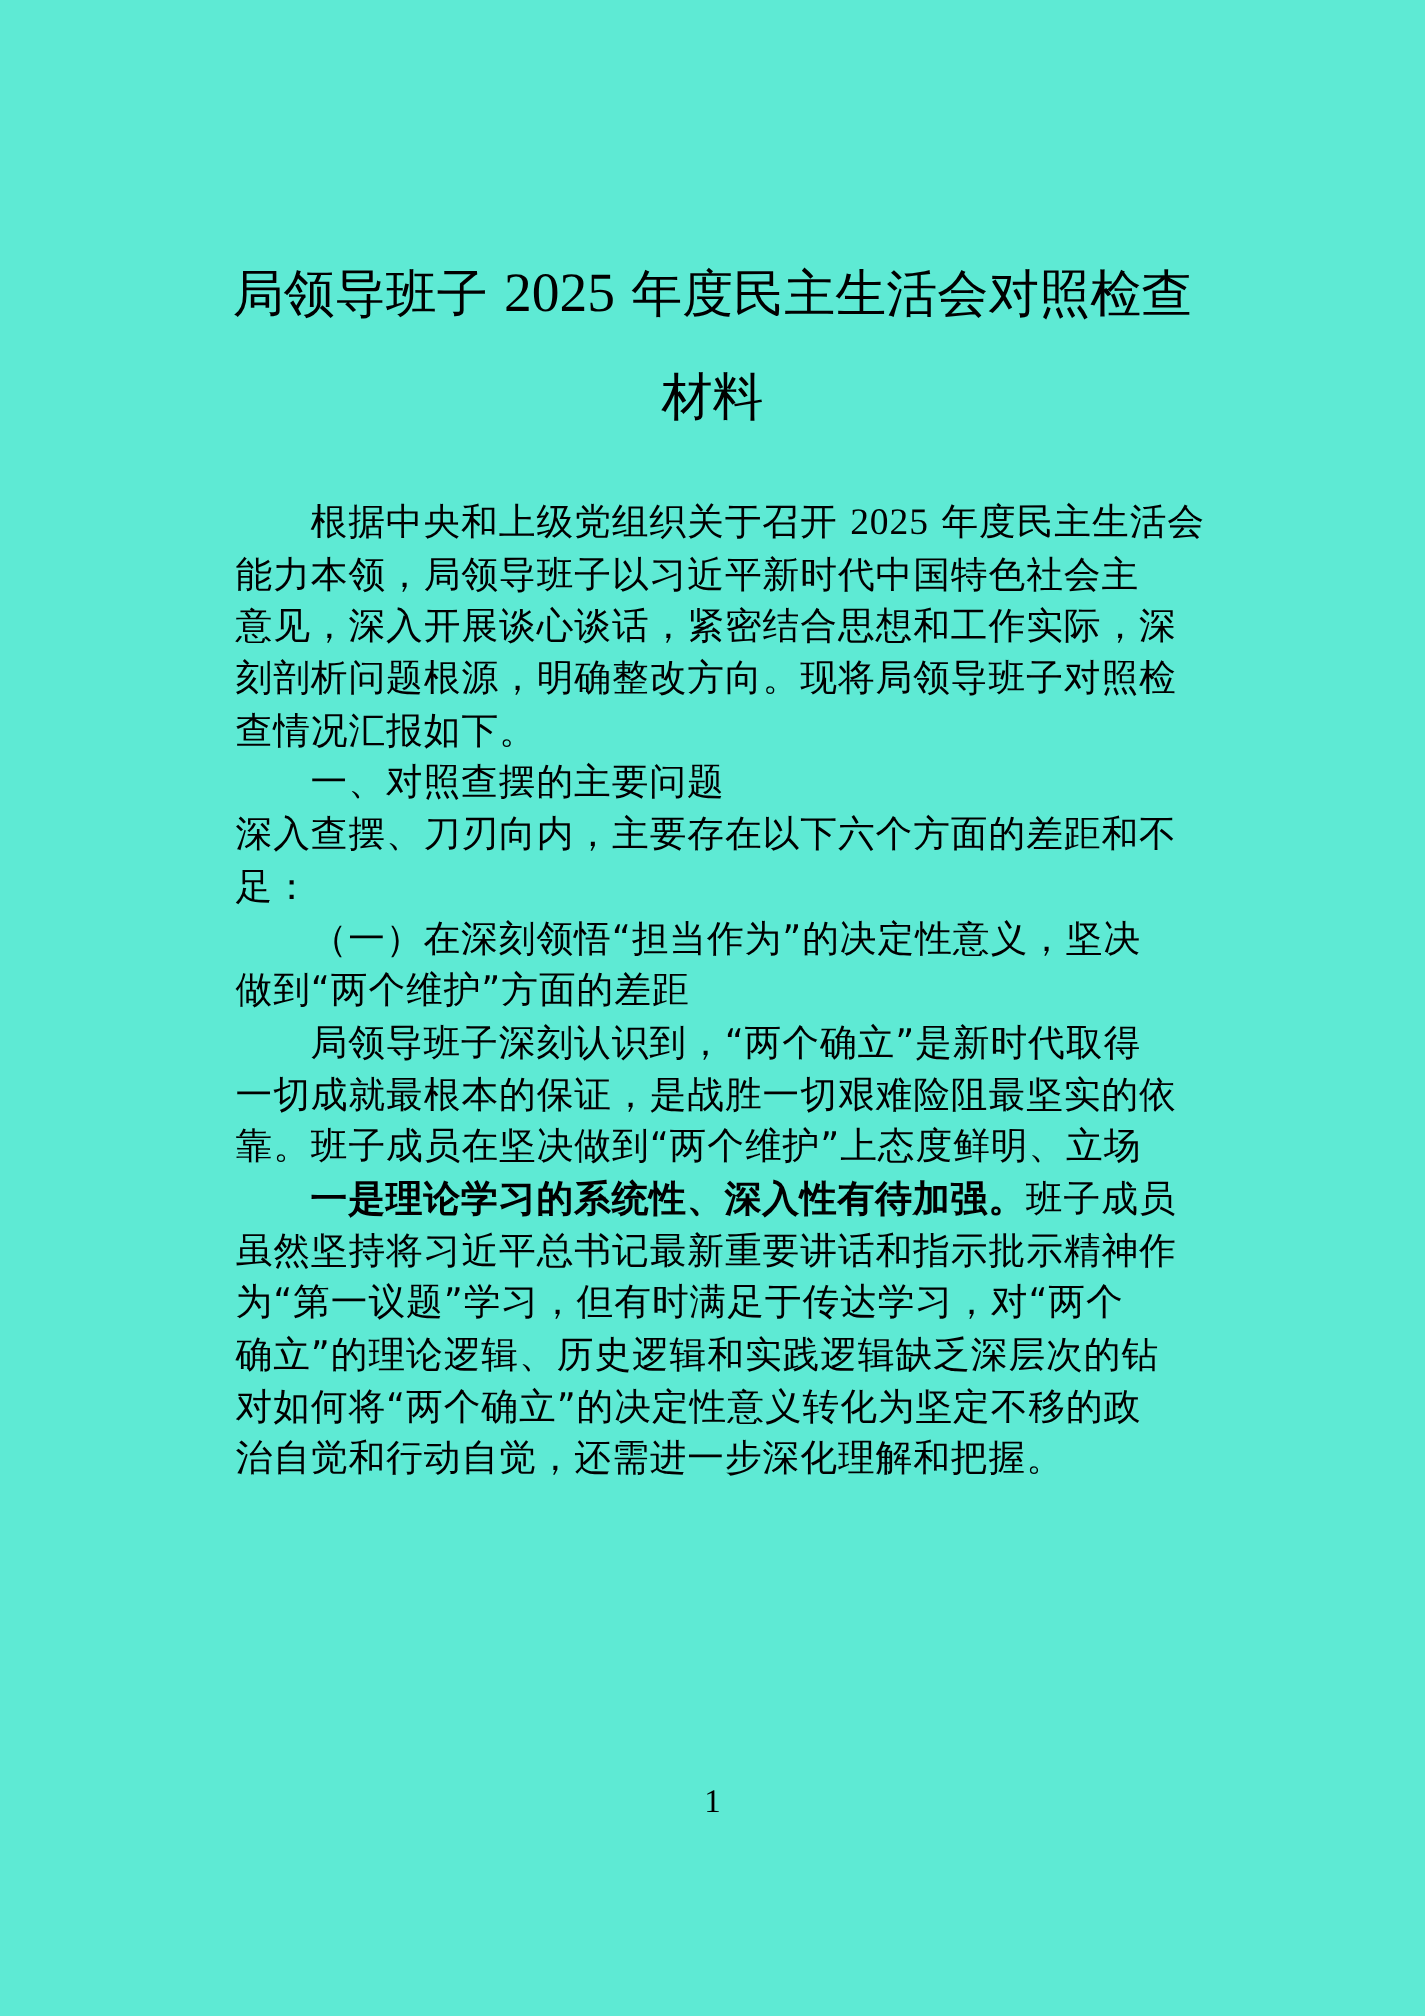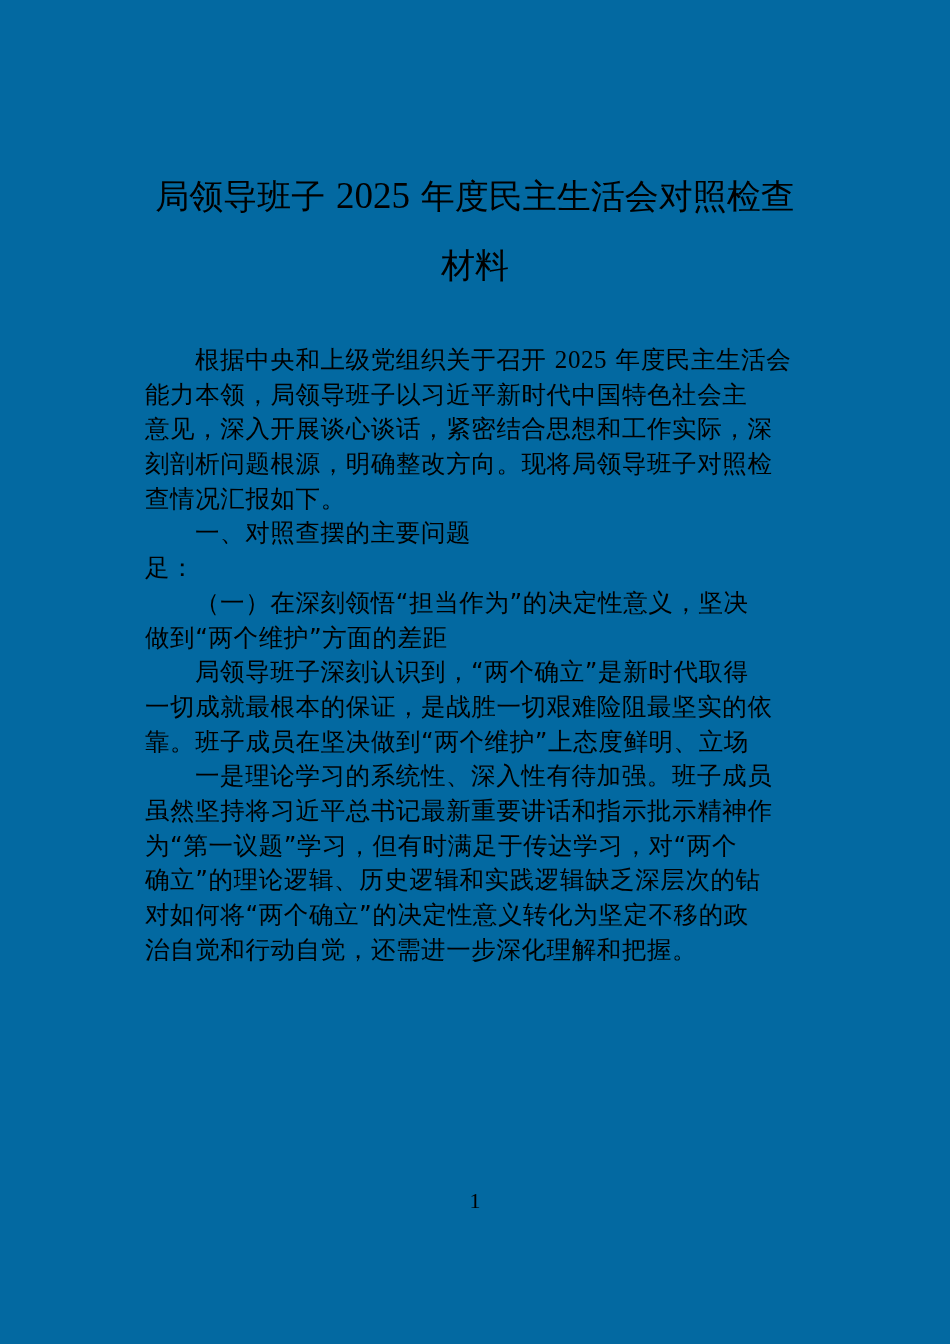--- a/index.html
+++ b/index.html
@@ -1,36 +1,37 @@
 <!DOCTYPE html>
 <html><head>
   <meta charset="utf-8">
   <style>
     html, body { margin: 0; padding: 0; background: #ffffff; }
     body {
       width: 950px; height: 1344px; position: relative; overflow: hidden;
       font-family: "DejaVu Sans", "Liberation Sans", sans-serif;
       color: #000000;
     }
-    .page { position: absolute; left: 0; top: 0; width: 950px; height: 1344px; background: #0369a1; }
+    .page { position: absolute; left: 0; top: 0; width: 950px; height: 1344px; background: #5eead4; }
     .title-line {
       position: absolute; left: 0; width: 950px; text-align: center;
       font-size: 34px; line-height: 40px; letter-spacing: 0px; white-space: nowrap;
     }
     .title-line .num { font-family: "Liberation Serif", "DejaVu Serif", serif; font-size: 37px; }
     .body {
       position: absolute; left: 145px; top: 335px; width: 680px;
     }
     .ln {
-      height: 34.7px; line-height: 50px; font-size: 24.5px; white-space: nowrap;
+      height: 34.7px; line-height: 26px; font-size: 24.5px; white-space: nowrap;
       letter-spacing: 0.6px;
+      margin-left: 12px;
     }
     .ln.indent { padding-left: 50px; }
     .ln .num { font-family: "Liberation Serif", "DejaVu Serif", serif; font-size: 25px; }
-    .ln b { font-weight: normal; }
+    .ln b { font-weight: bold; }
     .page-number {
       position: absolute; left: 0; width: 950px; top: 1188px; text-align: center;
       font-family: "Liberation Serif", "DejaVu Serif", serif; font-size: 22px;
     }
   </style>
 </head>
 <body>
 
 <div class="page">
 
@@ -41,20 +42,21 @@
     <span>材料</span>
   </div>
 
   <div class="body" id="body">
       <div class="ln indent"><span>根据中央和上级党组织关于召开 </span><span class="num">2025</span><span> 年度民主生活会</span></div>
       <div class="ln"><span>能力本领，局领导班子以习近平新时代中国特色社会主</span></div>
       <div class="ln"><span>意见，深入开展谈心谈话，紧密结合思想和工作实际，深</span></div>
       <div class="ln"><span>刻剖析问题根源，明确整改方向。现将局领导班子对照检</span></div>
       <div class="ln"><span>查情况汇报如下。</span></div>
       <div class="ln indent"><span>一、对照查摆的主要问题</span></div>
+      <div class="ln"><span>深入查摆、刀刃向内，主要存在以下六个方面的差距和不</span></div>
       <div class="ln"><span>足：</span></div>
       <div class="ln indent"><span>（一）在深刻领悟“担当作为”的决定性意义，坚决</span></div>
       <div class="ln"><span>做到“两个维护”方面的差距</span></div>
       <div class="ln indent"><span>局领导班子深刻认识到，“两个确立”是新时代取得</span></div>
       <div class="ln"><span>一切成就最根本的保证，是战胜一切艰难险阻最坚实的依</span></div>
       <div class="ln"><span>靠。班子成员在坚决做到“两个维护”上态度鲜明、立场</span></div>
       <div class="ln indent"><b>一是理论学习的系统性、深入性有待加强。</b><span>班子成员</span></div>
       <div class="ln"><span>虽然坚持将习近平总书记最新重要讲话和指示批示精神作</span></div>
       <div class="ln"><span>为“第一议题”学习，但有时满足于传达学习，对“两个</span></div>
       <div class="ln"><span>确立”的理论逻辑、历史逻辑和实践逻辑缺乏深层次的钻</span></div>

